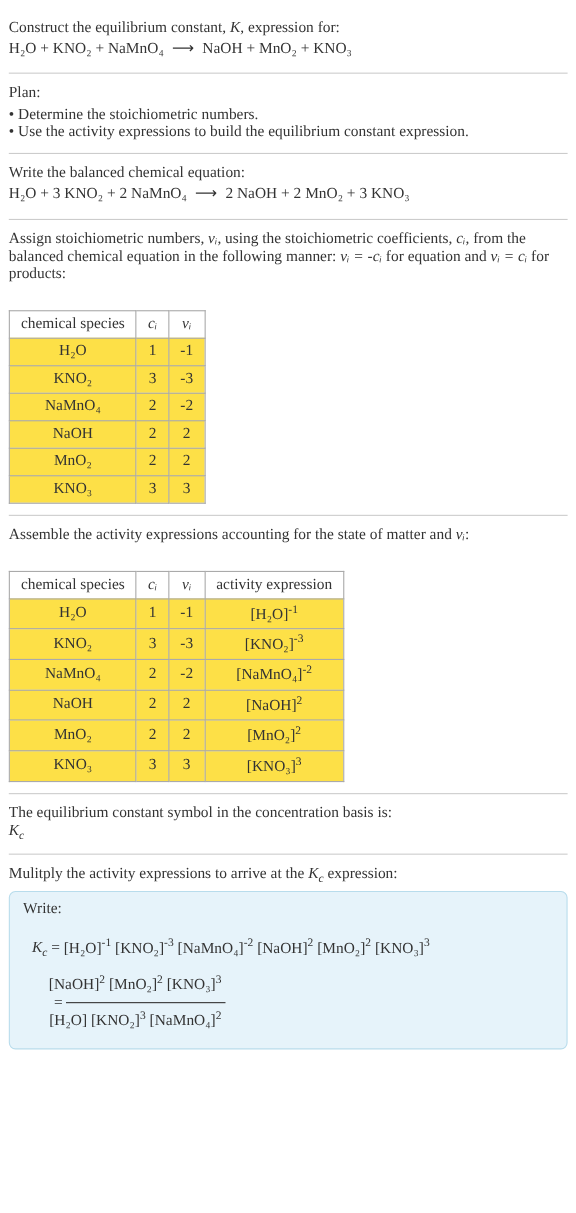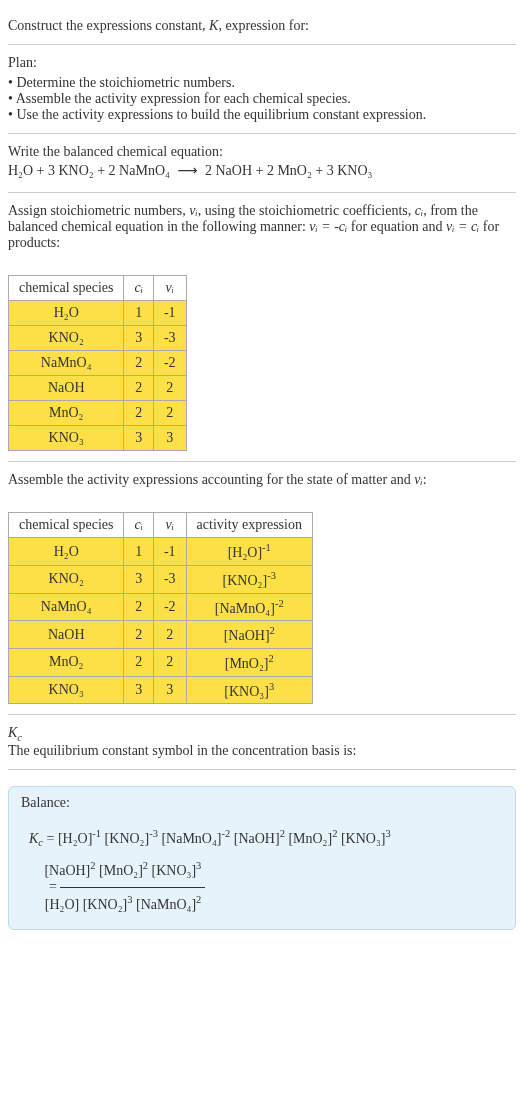--- a/index.html
+++ b/index.html
@@ -84,29 +84,33 @@
     padding-left: 28px;
     text-indent: -20px;
     margin-top: 11px;
   }
 </style>
 </head>
 <body>
 
 <div class="section">
   <div>
-    <span>Construct the expressions constant, </span><span class="italic">K</span><span>, expression for:</span>
+    <span>Construct the equilibrium constant, </span><span class="italic">K</span><span>, expression for:</span>
+  </div>
+  <div class="eq-line">
+    <span>H₂O + KNO₂ + NaMnO₄</span>
+    <span class="arrow">⟶</span>
+    <span>NaOH + MnO₂ + KNO₃</span>
   </div>
 </div>
 
 <div class="section">
   <div>Plan:</div>
   <ul class="plan-list">
     <li>Determine the stoichiometric numbers.</li>
-    <li>Assemble the activity expression for each chemical species.</li>
     <li>Use the activity expressions to build the equilibrium constant expression.</li>
   </ul>
 </div>
 
 <div class="section">
   <div>Write the balanced chemical equation:</div>
   <div class="eq-line">
     <span>H₂O + 3 KNO₂ + 2 NaMnO₄</span>
     <span class="arrow">⟶</span>
     <span>2 NaOH + 2 MnO₂ + 3 KNO₃</span>
@@ -204,28 +208,31 @@
           <td>KNO₃</td>
           <td>3</td>
           <td>3</td>
           <td><span>[KNO₃]</span><sup>3</sup></td>
         </tr>
   </tbody>
     </table>
 </div>
 
 <div class="section">
+  <div>The equilibrium constant symbol in the concentration basis is:</div>
   <div><span class="italic">K</span><sub class="italic">c</sub></div>
-  <div>The equilibrium constant symbol in the concentration basis is:</div>
 </div>
 
 <div class="section" style="border-bottom:none;">
+  <div>
+    <span>Mulitply the activity expressions to arrive at the </span><span class="italic">K</span><sub class="italic">c</sub><span> expression:</span>
+  </div>
 
   <div class="answer-box">
-    <div>Balance:</div>
+    <div>Write:</div>
     <div class="indent" style="line-height:2.2;">
       <span class="italic">K</span><sub class="italic">c</sub><span> = </span><span><span>[H₂O]</span><sup>-1</sup></span> <span><span>[KNO₂]</span><sup>-3</sup></span> <span><span>[NaMnO₄]</span><sup>-2</sup></span> <span><span>[NaOH]</span><sup>2</sup></span> <span><span>[MnO₂]</span><sup>2</sup></span> <span><span>[KNO₃]</span><sup>3</sup></span>
       <br>
       <span> = </span><span class="frac">
         <span class="num">
           <span><span>[NaOH]</span><sup>2</sup></span>
           <span><span>[MnO₂]</span><sup>2</sup></span>
           <span><span>[KNO₃]</span><sup>3</sup></span>
         </span>
         <span class="den">

